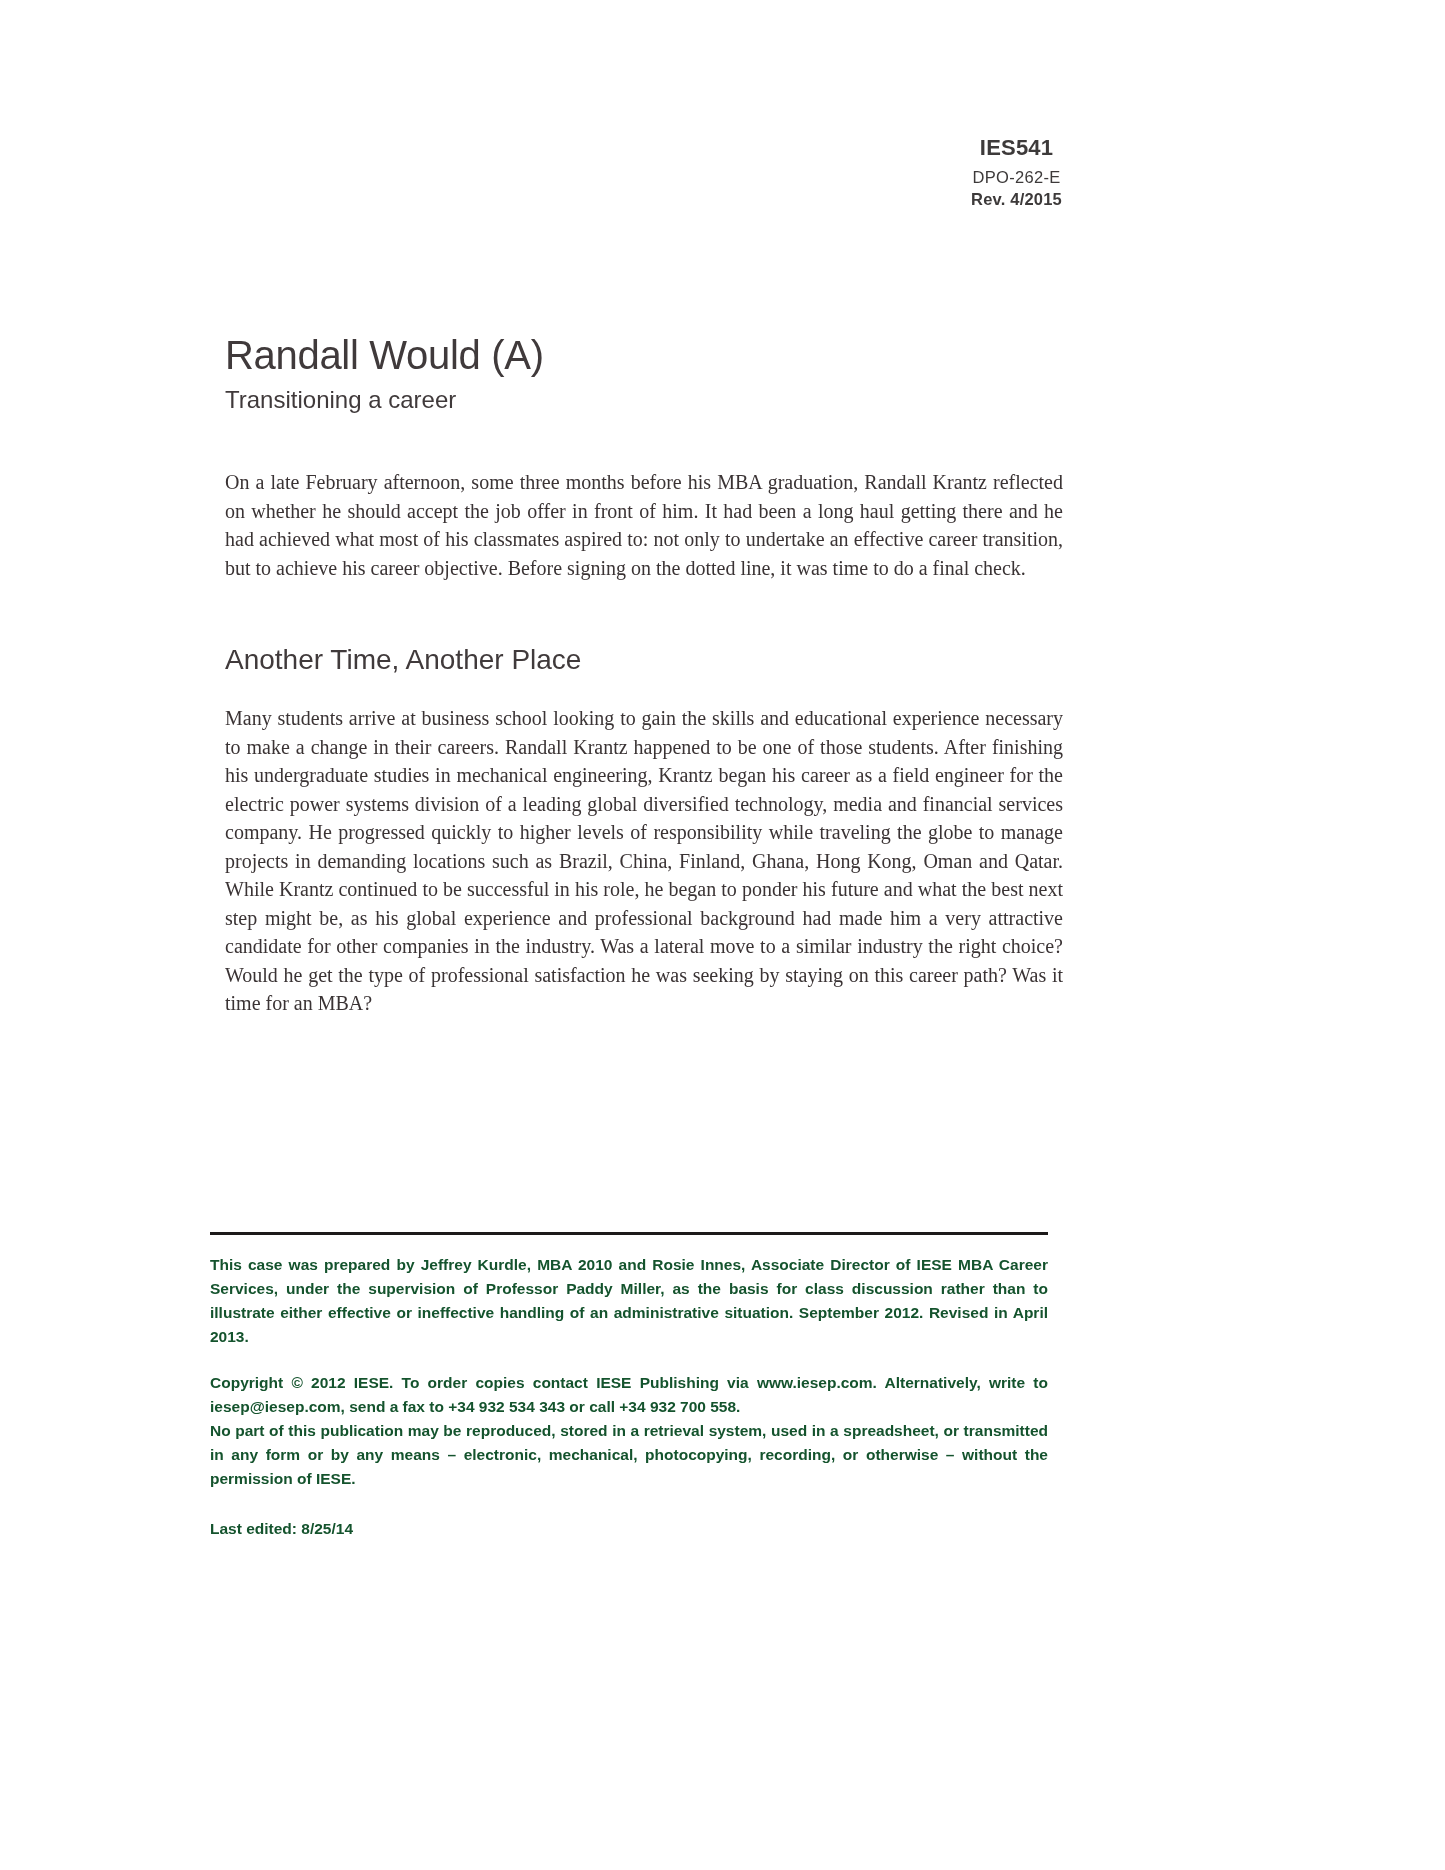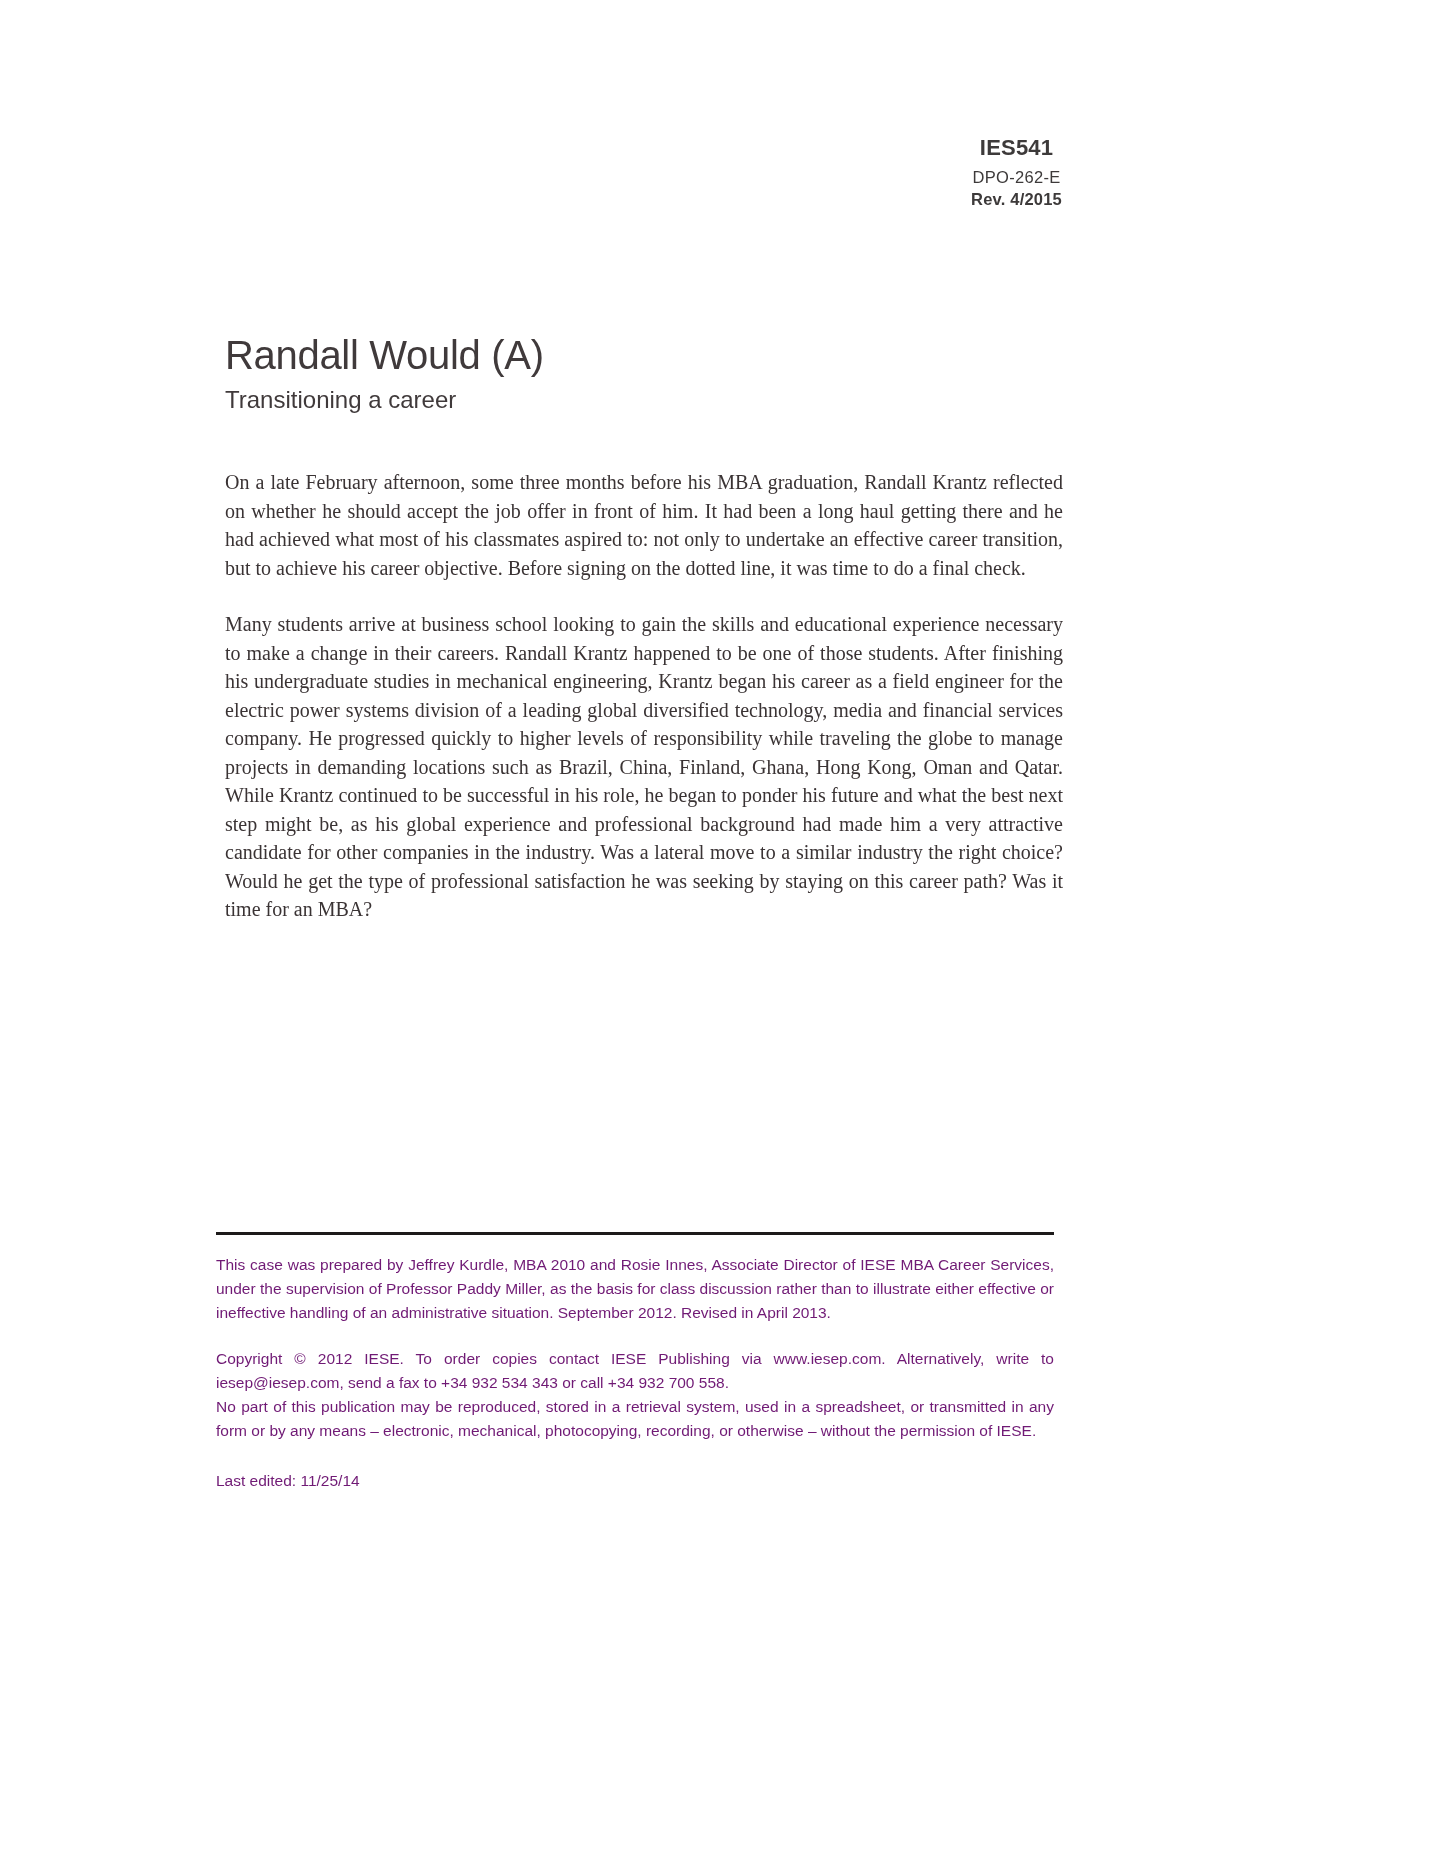--- a/index.html
+++ b/index.html
@@ -93,26 +93,27 @@
     font-weight: 400;
     font-size: 28px;
     color: #403a3b;
   }
   .section-body { margin-top: 28px; }
 
   
   .footnote {
     position: absolute;
     top: 1232px;
-    left: 216px;
+    left: 210px;
     width: 838px;
     font-family: "Liberation Sans", sans-serif;
     font-size: 15.5px;
     line-height: 24px;
-    color: #701a75;
+    color: #14532d;
+    font-weight: bold;
   }
   .rule {
     height: 3px;
     background: #1c1a1a;
     margin-bottom: 18px;
   }
   .foot-para { text-align: justify; }
   .foot-copyright { margin-top: 22px; }
   .foot-nopart { margin-top: 0px; }
   .foot-lastedited { margin-top: 26px; text-align: left; }
@@ -128,24 +129,25 @@
     <div class="doc-number">DPO-262-E</div>
     <div class="doc-rev">Rev. 4/2015</div>
   </div>
 
   <div class="content">
     <h1 class="title">Randall Would (A)</h1>
     <h2 class="subtitle">Transitioning a career</h2>
 
     <p class="para intro">On a late February afternoon, some three months before his MBA graduation, Randall Krantz reflected on whether he should accept the job offer in front of him. It had been a long haul getting there and he had achieved what most of his classmates aspired to: not only to undertake an effective career transition, but to achieve his career objective. Before signing on the dotted line, it was time to do a final check.</p>
 
+    <h3 class="section-heading">Another Time, Another Place</h3>
     <p class="para section-body">Many students arrive at business school looking to gain the skills and educational experience necessary to make a change in their careers. Randall Krantz happened to be one of those students. After finishing his undergraduate studies in mechanical engineering, Krantz began his career as a field engineer for the electric power systems division of a leading global diversified technology, media and financial services company. He progressed quickly to higher levels of responsibility while traveling the globe to manage projects in demanding locations such as Brazil, China, Finland, Ghana, Hong Kong, Oman and Qatar. While Krantz continued to be successful in his role, he began to ponder his future and what the best next step might be, as his global experience and professional background had made him a very attractive candidate for other companies in the industry. Was a lateral move to a similar industry the right choice? Would he get the type of professional satisfaction he was seeking by staying on this career path? Was it time for an MBA?</p>
   </div>
 
   <div class="footnote">
     <div class="rule"></div>
     <p class="foot-para">This case was prepared by Jeffrey Kurdle, MBA 2010 and Rosie Innes, Associate Director of IESE MBA Career Services, under the supervision of Professor Paddy Miller, as the basis for class discussion rather than to illustrate either effective or ineffective handling of an administrative situation. September 2012. Revised in April 2013.</p>
     <p class="foot-para foot-copyright">Copyright © 2012 IESE. To order copies contact IESE Publishing via www.iesep.com. Alternatively, write to iesep@iesep.com, send a fax to +34 932 534 343 or call +34 932 700 558.</p>
     <p class="foot-para foot-nopart">No part of this publication may be reproduced, stored in a retrieval system, used in a spreadsheet, or transmitted in any form or by any means – electronic, mechanical, photocopying, recording, or otherwise – without the permission of IESE.</p>
-    <p class="foot-lastedited">Last edited: 11/25/14</p>
+    <p class="foot-lastedited">Last edited: 8/25/14</p>
   </div>
 
 </div>
 
 </body></html>

